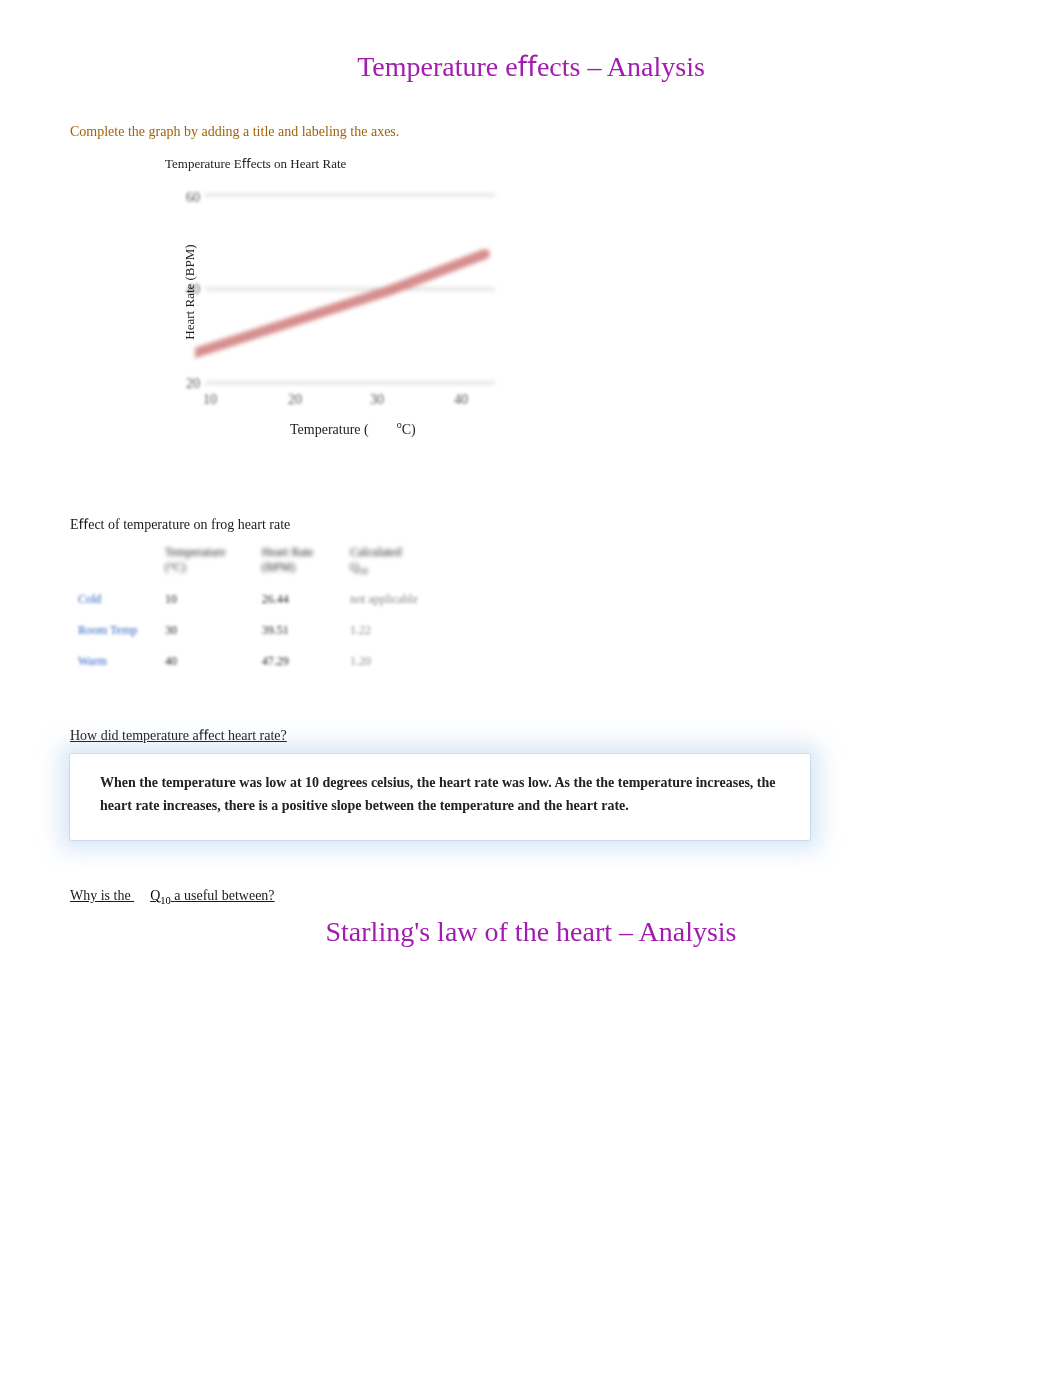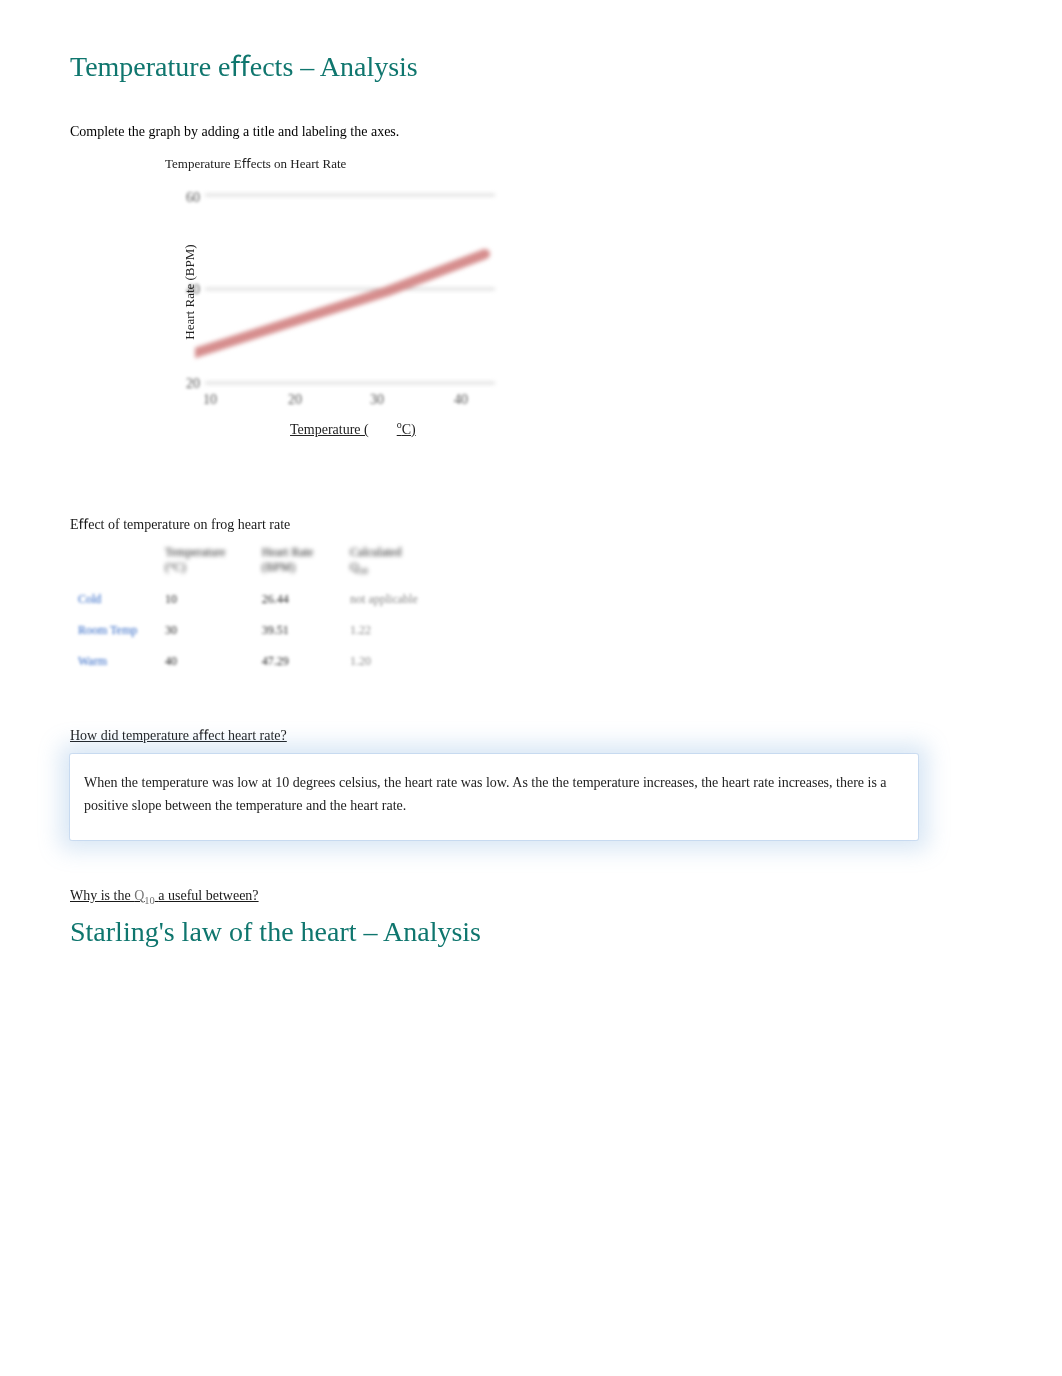--- a/index.html
+++ b/index.html
@@ -9,28 +9,29 @@
     font-family: Georgia, "Times New Roman", serif;
     color: #1a1a1a;
     width: 1062px;
   }
   .page {
     padding: 36px 70px 0 70px;
     width: 1062px;
     box-sizing: border-box;
   }
   .section-title {
-    color: #0f766e;
+    color: #a21caf;
     font-size: 28px;
     font-weight: 400;
     margin: 10px 0 40px 0;
+    text-align: center;
   }
   .instruction {
     font-size: 14px;
-    color: #000000;
+    color: #a16207;
     margin-bottom: 14px;
   }
   
   .chart-wrap {
     position: relative;
     width: 430px;
     height: 310px;
     margin-bottom: 50px;
   }
   .chart-title {
@@ -86,21 +87,20 @@
     font-size: 13px;
     color: #222;
     white-space: nowrap;
   }
   .xlabel {
     position: absolute;
     top: 265px;
     left: 220px;
     font-size: 14px;
     color: #222;
-    text-decoration: underline;
   }
   .xlabel .deg {
     display: inline-block;
     width: 28px;
   }
   
   .table-caption {
     font-size: 14px;
     margin: 20px 0 4px 0;
   }
@@ -138,37 +138,39 @@
     font-size: 0.75em;
     vertical-align: sub;
   }
   
   .question {
     font-size: 14px;
     margin: 48px 0 10px 0;
     text-decoration: underline;
   }
   .question .q10-inline {
-    color: #737373;
+    color: #000000;
+    margin-left: 16px;
   }
   .answer-box {
     position: relative;
-    width: 848px;
+    width: 740px;
     min-height: 86px;
-    padding: 18px 14px;
+    padding: 18px 30px;
     box-sizing: border-box;
     font-size: 14px;
     line-height: 1.6;
     color: #222;
     border-radius: 2px;
     background: #ffffff;
     box-shadow:
       0 0 0 1px rgba(60,120,200,0.15),
       0 0 22px 10px rgba(120,170,220,0.28);
     margin-bottom: 40px;
+    font-weight: bold;
   }
   .answer-box::before {
     content: "";
     position: absolute;
     inset: -10px;
     border-radius: 4px;
     pointer-events: none;
   }
 </style>
 </head>

